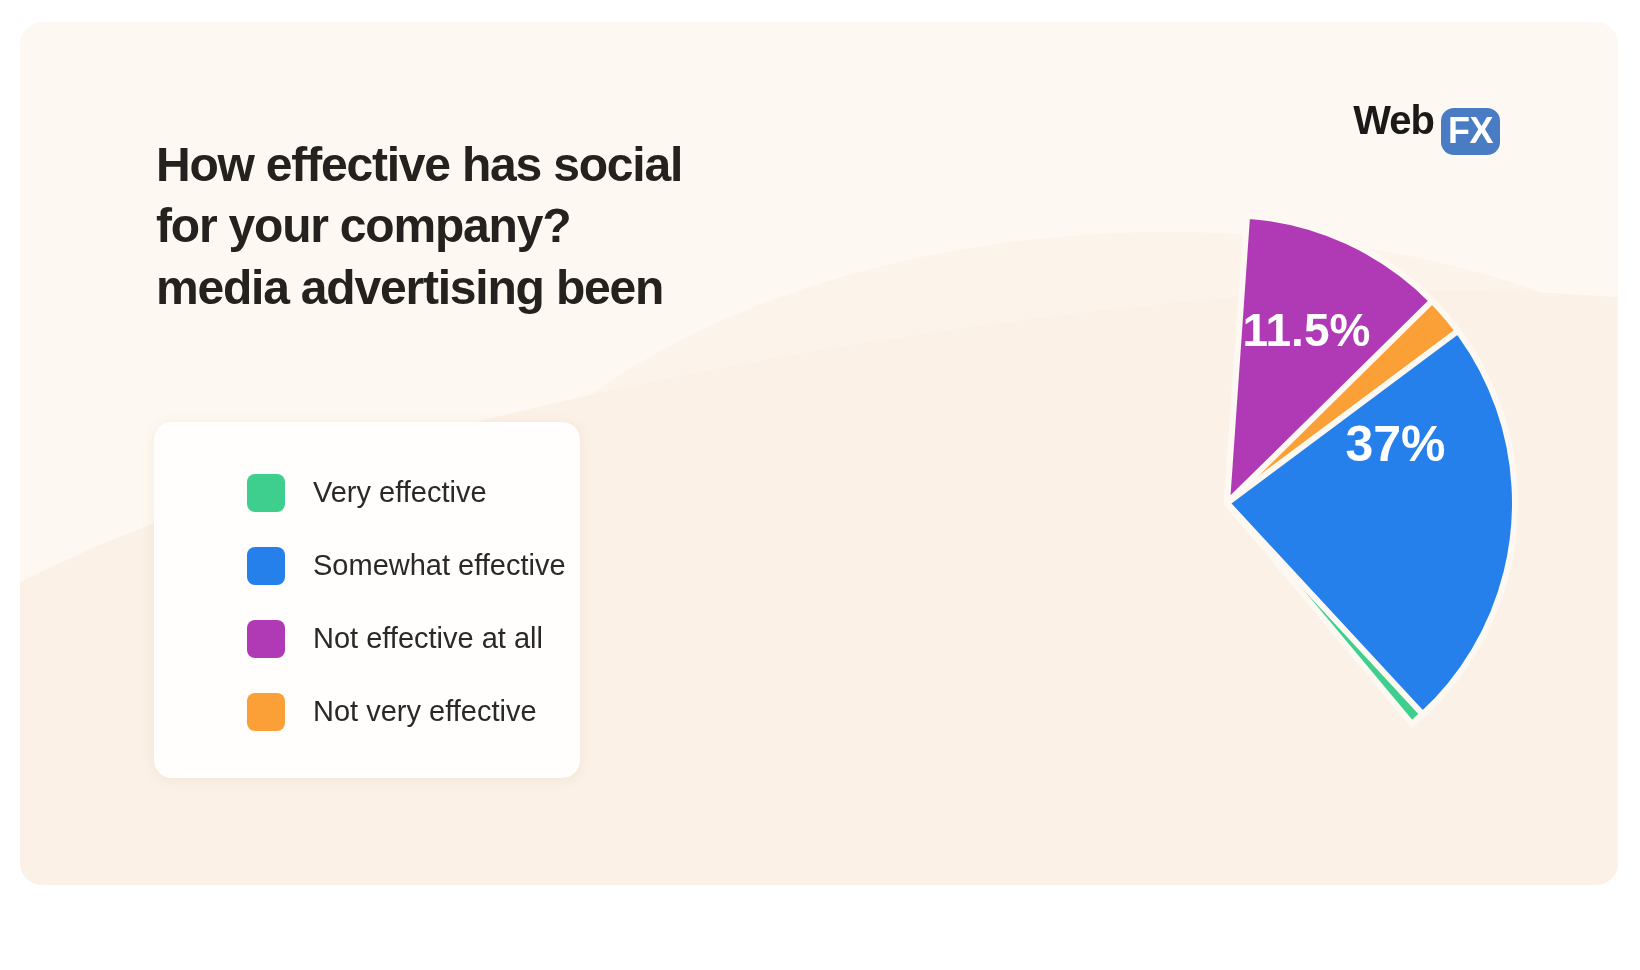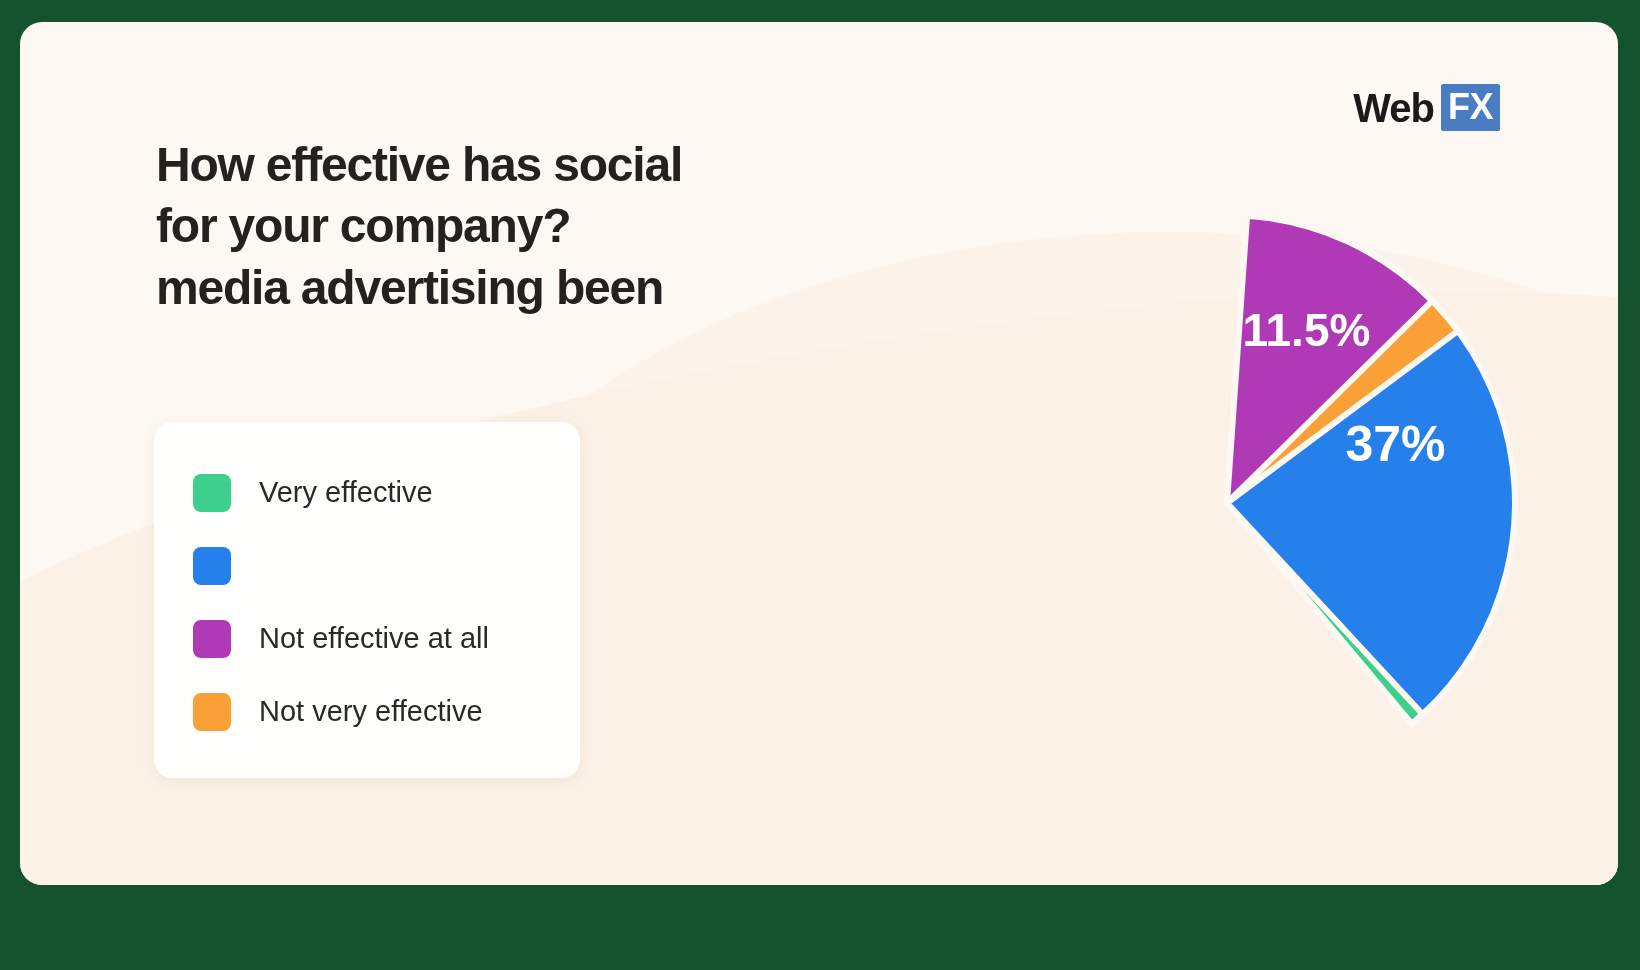--- a/index.html
+++ b/index.html
@@ -7,21 +7,21 @@
   html, body {
     width:1640px; height:970px;
     background:#000000;
     overflow:hidden;
     font-family:"Liberation Sans", sans-serif;
   }
 
   #stage {
     position:relative;
     width:1640px; height:970px;
-    background:#14532d;
+    background:#ffffff;
   }
 
   
   #card {
     position:absolute;
     left:20px; top:22px;
     width:1598px; height:863px;
     background:#fdf8f1;
     border-radius:22px;
     overflow:hidden;
@@ -59,22 +59,23 @@
     color:#1c1a19;
     letter-spacing:-1px;
     line-height:1;
   }
   #logo .logo-fx {
     background:#4a7cc4;
     color:#ffffff;
     font-size:36px; font-weight:800;
     line-height:1;
     padding:5px 7px 6px 7px;
-    border-radius:2px;
+    border-radius:13px;
     letter-spacing:-0.5px;
+    margin-top:24px;
   }
 
   
   #title {
     position:absolute;
     left:136px; top:112px;
     width:760px;
     font-size:48px;
     font-weight:700;
     line-height:1.28;
@@ -92,21 +93,22 @@
     width:426px;
     background:#fffefc;
     border-radius:18px;
     padding:34px 0 30px 0;
     box-shadow:0 2px 14px rgba(160,130,100,0.10);
     z-index:5;
   }
   .legend-row {
     display:flex; align-items:center;
     height:73px;
-    padding-left:39px;
+    padding-left:53px;
+    margin-left:40px;
   }
   .legend-swatch {
     width:38px; height:38px;
     border-radius:8px;
     flex:0 0 auto;
   }
   .legend-label {
     margin-left:28px;
     font-size:29px;
     color:#2b2927;
@@ -147,20 +149,21 @@
       <span class="tl">media advertising been</span>
     </h1>
 
     <div id="legend">
       <div class="legend-row">
         <span class="legend-swatch" id="sw0" style="background: rgb(62, 207, 142);"></span>
         <span class="legend-label">Very effective</span>
       </div>
       <div class="legend-row">
         <span class="legend-swatch" id="sw1" style="background: rgb(38, 128, 235);"></span>
+        <span class="legend-label">Somewhat effective</span>
       </div>
       <div class="legend-row">
         <span class="legend-swatch" id="sw3" style="background: rgb(176, 58, 181);"></span>
         <span class="legend-label">Not effective at all</span>
       </div>
       <div class="legend-row">
         <span class="legend-swatch" id="sw2" style="background: rgb(251, 160, 55);"></span>
         <span class="legend-label">Not very effective</span>
       </div>
     </div>

